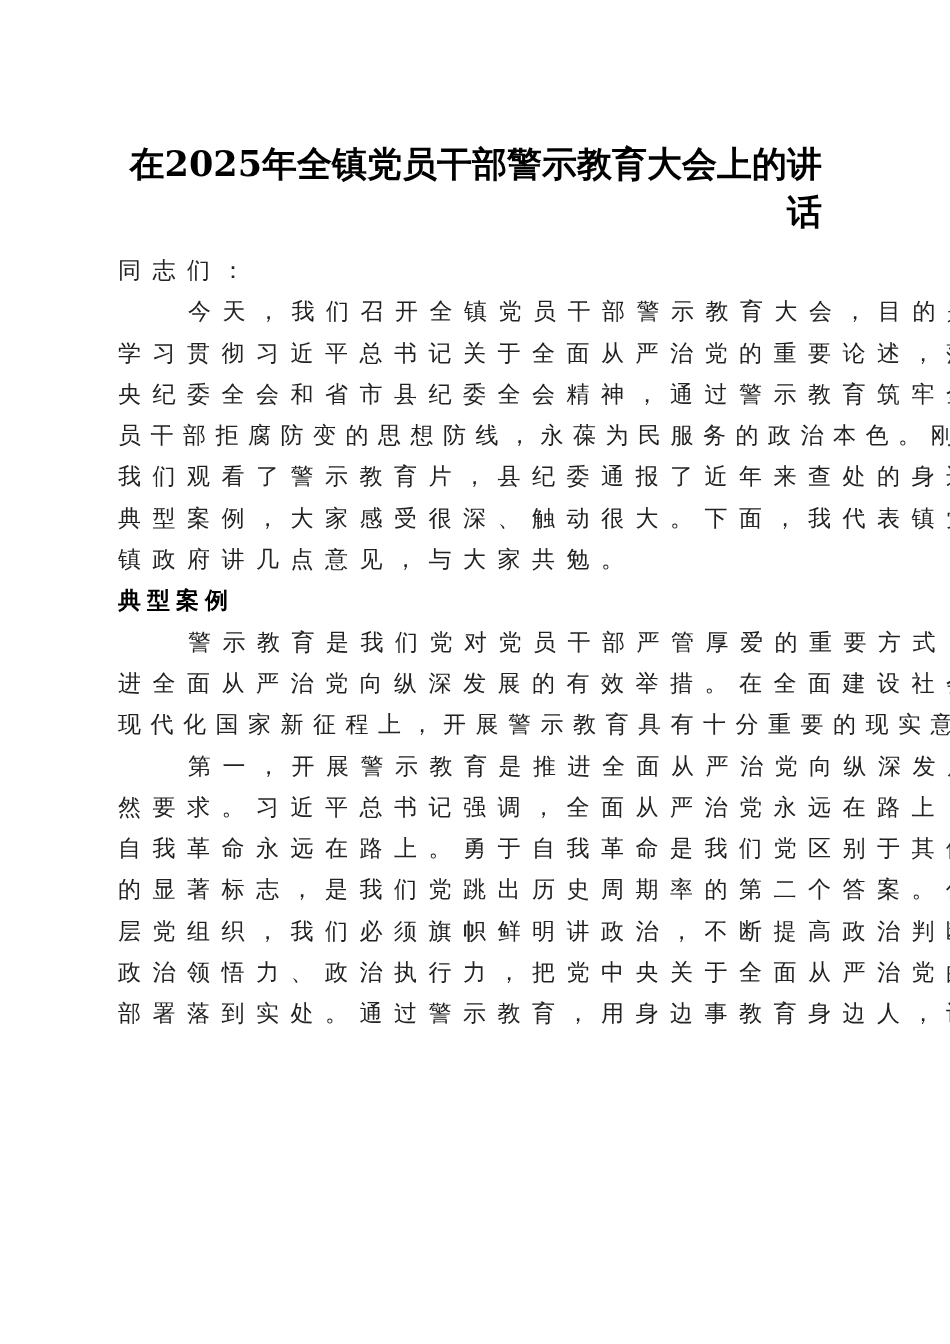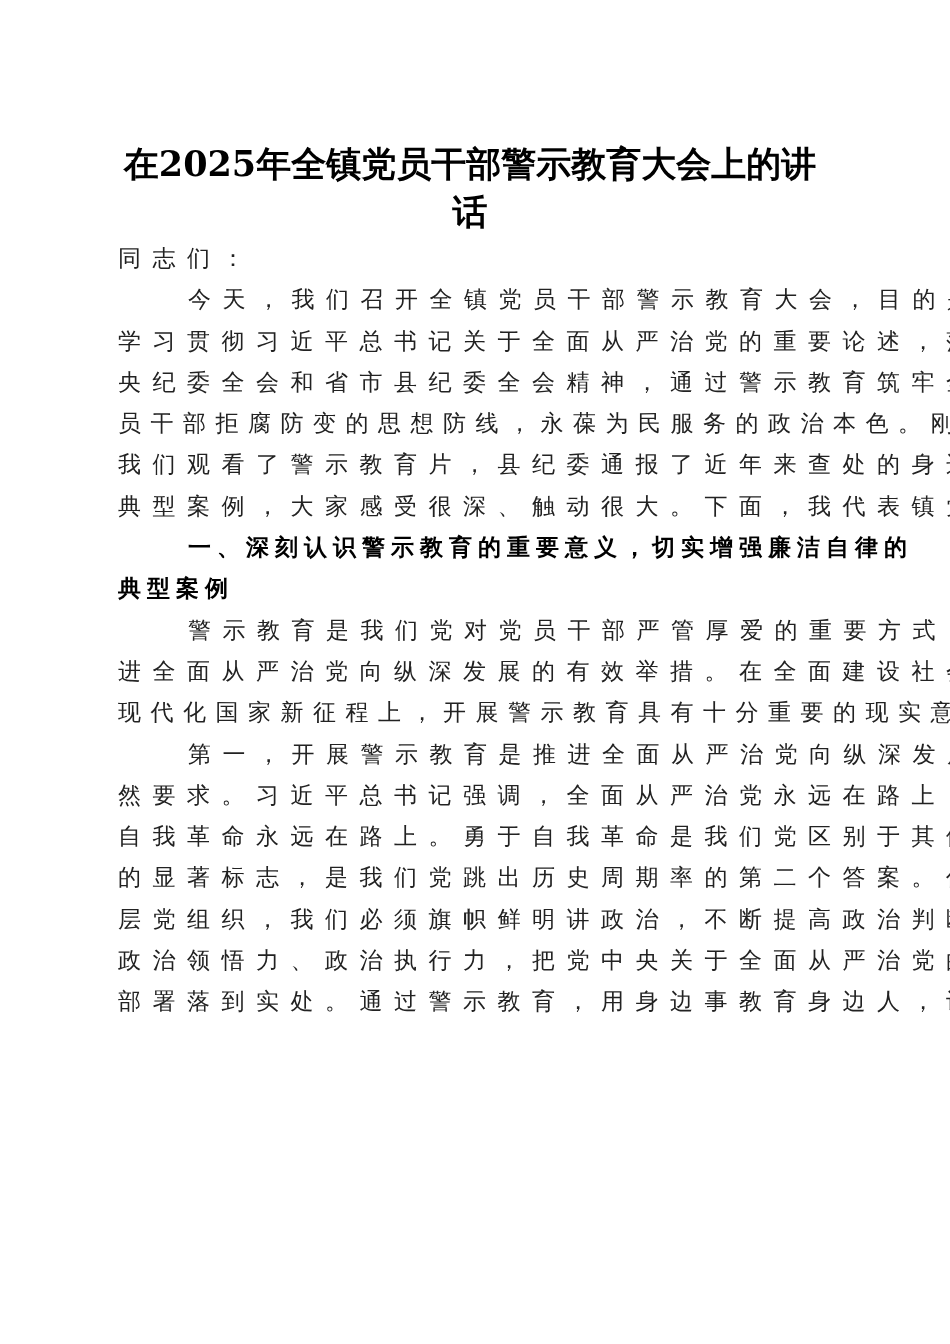--- a/index.html
+++ b/index.html
@@ -1,24 +1,24 @@
 <!DOCTYPE html>
 <html><head>
 <meta charset="utf-8">
 <style>
   html, body { margin: 0; padding: 0; background: #ffffff; }
   body { width: 950px; height: 1344px; position: relative; overflow: hidden; color: #111; }
   .title {
     position: absolute; left: 118px; top: 140px; width: 704px;
     font-family: "DejaVu Serif", "Liberation Serif", serif;
     font-weight: bold; font-size: 35px; line-height: 48px;
-    text-align: center; letter-spacing: 0px; color: #000;
+    text-align: right; letter-spacing: 0px; color: #000;
   }
   .body {
-    position: absolute; left: 118px; top: 238px; width: 720px;
+    position: absolute; left: 118px; top: 250px; width: 720px;
     font-family: "DejaVu Sans", "Liberation Sans", sans-serif;
     font-size: 23px; line-height: 41.3px; color: #222;
     letter-spacing: 11.5px;
   }
   .line { white-space: nowrap; height: 41.3px; }
   .indent { padding-left: 70px; }
   .bold { font-weight: bold; color: #000; letter-spacing: 6px; }
 </style>
 </head>
 <body>
@@ -29,21 +29,21 @@
 </div>
 
 <div class="body">
   <div class="line">同志们：</div>
   <div class="line indent">今天，我们召开全镇党员干部警示教育大会，目的是深入</div>
   <div class="line">学习贯彻习近平总书记关于全面从严治党的重要论述，落实中</div>
   <div class="line">央纪委全会和省市县纪委全会精神，通过警示教育筑牢全镇党</div>
   <div class="line" style="letter-spacing:9.5px">员干部拒腐防变的思想防线，永葆为民服务的政治本色。刚才，</div>
   <div class="line">我们观看了警示教育片，县纪委通报了近年来查处的身边腐败</div>
   <div class="line">典型案例，大家感受很深、触动很大。下面，我代表镇党委、</div>
-  <div class="line indent bold">一、深刻认识警示教育的重要意义，切实增强廉洁自律的</div>
+  <div class="line">镇政府讲几点意见，与大家共勉。</div>
   <div class="line bold">典型案例</div>
   <div class="line indent">警示教育是我们党对党员干部严管厚爱的重要方式，是推</div>
   <div class="line">进全面从严治党向纵深发展的有效举措。在全面建设社会主义</div>
   <div class="line" style="letter-spacing:9.5px">现代化国家新征程上，开展警示教育具有十分重要的现实意义。</div>
   <div class="line indent">第一，开展警示教育是推进全面从严治党向纵深发展的必</div>
   <div class="line">然要求。习近平总书记强调，全面从严治党永远在路上，党的</div>
   <div class="line">自我革命永远在路上。勇于自我革命是我们党区别于其他政党</div>
   <div class="line">的显著标志，是我们党跳出历史周期率的第二个答案。作为基</div>
   <div class="line">层党组织，我们必须旗帜鲜明讲政治，不断提高政治判断力、</div>
   <div class="line">政治领悟力、政治执行力，把党中央关于全面从严治党的决策</div>

